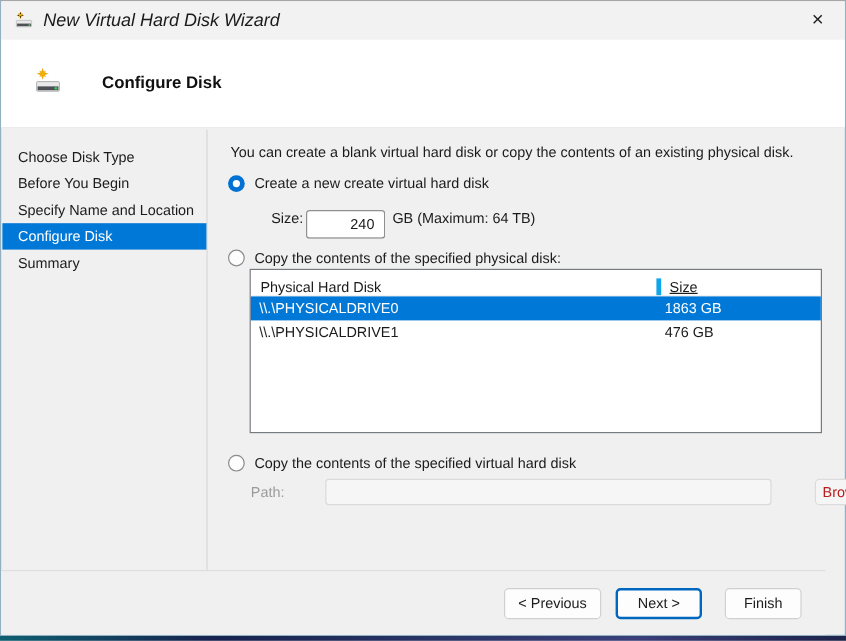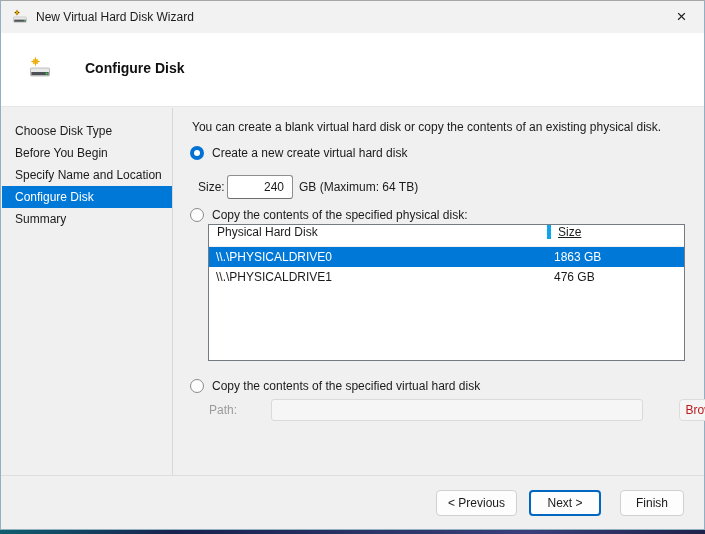--- a/index.html
+++ b/index.html
@@ -10,21 +10,21 @@
     position:relative; overflow:hidden;
   }
   .window {
     position:absolute; top:0; left:0; width:705px; height:530px;
     background:#f0f0f0; border:1px solid #93afc2; border-top-color:#a6a6a6;
   }
   
   .titlebar { position:absolute; top:0; left:0; right:0; height:32px; background:#f2f2f2;
     display:flex; align-items:center; }
   .titlebar .app-icon { width:16px; height:16px; margin:0 8px 0 11px; flex:0 0 auto; }
-  .titlebar .title { font-size:12px; color:#1b1b1b; }
+  .titlebar .title { font-size:15px; color:#1b1b1b;font-style:italic; }
   .close-btn { margin-left:auto; width:45px; height:31px; display:flex; align-items:center;
     justify-content:center; font-size:17px; color:#1b1b1b; cursor:default; background:transparent; border:none; }
   
   .header { position:absolute; top:32px; left:0; right:0; height:74px; background:#ffffff;
     border-bottom:1px solid #e6e6e6; }
   .header .hdr-icon { position:absolute; left:27px; top:23px; width:24px; height:24px; }
   .header .hdr-title { position:absolute; left:84px; top:27px; font-size:14px; font-weight:bold; color:#101010; }
   
   .sidebar { position:absolute; top:107px; left:1px; width:171px; height:367px;
     border-right:1px solid #d7d7d7; padding-top:12px; }
@@ -33,47 +33,47 @@
   
   .content { position:absolute; top:107px; left:173px; width:530px; height:367px; font-size:12px; color:#1b1b1b; }
   .intro { position:absolute; left:18px; top:12px; white-space:nowrap; }
   .radio-row { position:absolute; display:flex; align-items:center; gap:8px; }
   .radio { width:14px; height:14px; border-radius:50%; flex:0 0 auto; position:relative; }
   .radio.unchecked { border:1px solid #8b8b8b; background:#fdfdfd; }
   .radio.checked { background:#0072d4; }
   .radio.checked::after { content:""; position:absolute; left:4px; top:4px; width:6px; height:6px;
     border-radius:50%; background:#ffffff; }
   .row-opt1 { left:16px; top:38px; }
-  .row-size { position:absolute; left:24px; top:67px; display:flex; align-items:center; }
+  .row-size { position:absolute; left:52px; top:67px; display:flex; }
   .size-label { width:29px; }
   .size-input { width:66px; height:24px; border:1px solid #8f8f8f; border-bottom-color:#6e6e6e;
     border-radius:3px; background:#fff; text-align:right; padding:0 8px 0 4px; font-size:12px;
     font-family:"Liberation Sans", sans-serif; color:#1b1b1b; }
   .size-suffix { margin-left:6px; white-space:nowrap; }
   .row-opt2 { left:16px; top:100px; }
   
   .disk-table { position:absolute; left:34px; top:116px; width:477px; height:137px;
     background:#ffffff; border:1px solid #767b82; }
-  .t-header { display:flex; height:22px; align-items:flex-start; border-bottom:1px solid #efefef; }
+  .t-header { display:flex; height:22px; align-items:flex-end; border-bottom:1px solid #efefef; }
   .t-header .cell { display:flex; align-items:center; font-size:12px; color:#1b1b1b; }
   .cell-name { width:338px; padding-left:8px; }
   .cell-size { flex:1; padding-left:7px; }
   .t-header .cell-size { border-left:4px solid #0ea5e9;text-decoration:underline; }
   .t-row { display:flex; height:20px; align-items:center; font-size:12px; color:#1b1b1b; cursor:default; }
   .t-row.selected { background:#0078d7; color:#ffffff; }
   .t-row .cell-name { padding-left:7px; }
   .row-opt3 { left:16px; top:271px; }
   .row-path { position:absolute; left:35px; top:291px; display:flex; align-items:center;gap:27px; }
   .path-label { width:34px; color:#9b9b9b; }
   .path-input { width:372px; height:22px; background:#f6f6f6; border:1px solid #dadada;
     border-radius:3px; margin-left:1px; }
   .browse-btn { width:63px; height:22px; margin-left:9px; background:#f5f5f5; border:1px solid #dcdcdc;
     border-radius:4px; color:#b91c1c; font-size:12px; font-family:"Liberation Sans", sans-serif; }
   
-  .footer { position:absolute; left:0; right:0; bottom:0; height:54px; background:#f0f0f0;
+  .footer { position:absolute; left:0; right:16px; bottom:0; height:54px; background:#f0f0f0;
     border-top:1px solid #dedede; display:flex; align-items:center; justify-content:flex-end;
     padding-right:20px; gap:12px; }
   .btn { height:26px; min-width:64px; padding:0 11px; background:#fdfdfd; border:1px solid #d0d0d0;
     border-radius:4px; font-size:12px; color:#1b1b1b; font-family:"Liberation Sans", sans-serif; cursor:default; }
   .btn.default { border:2px solid #0067c0; min-width:72px; }
   .btn-finish { margin-left:7px; }
   .btn-cancel { margin-left:9px; }
 </style>
 </head>
 <body>

